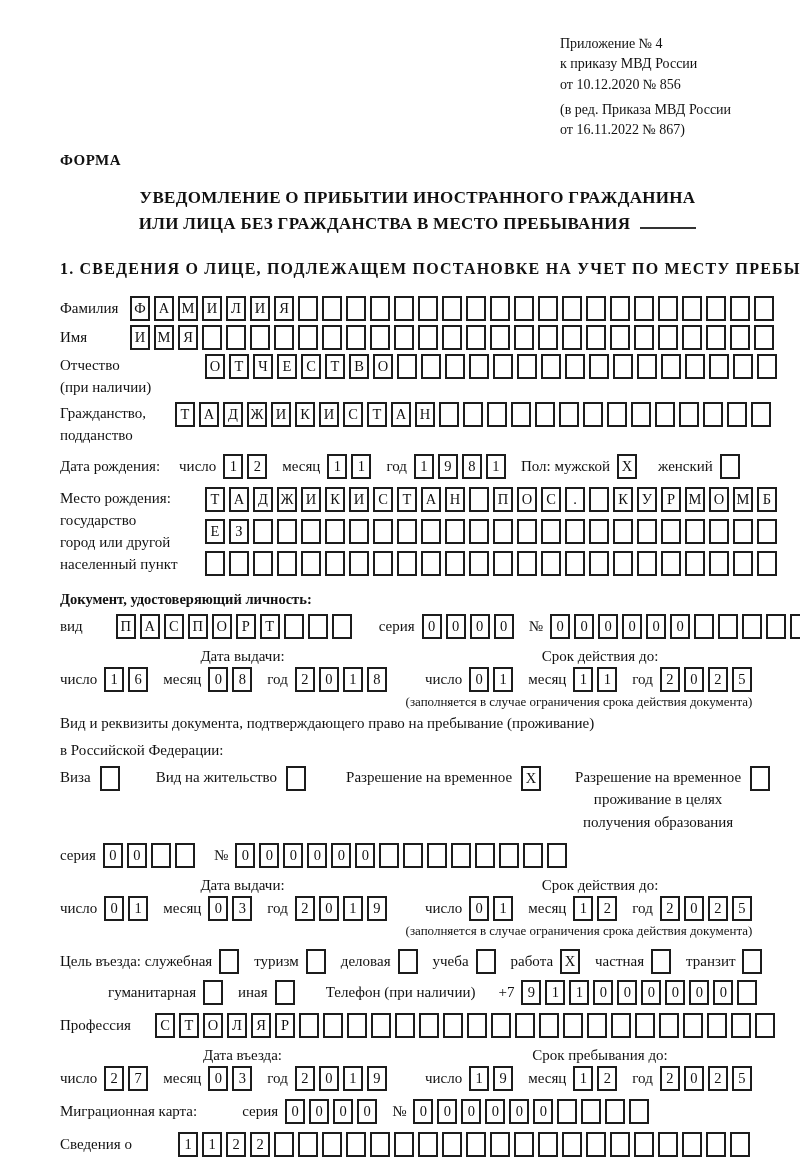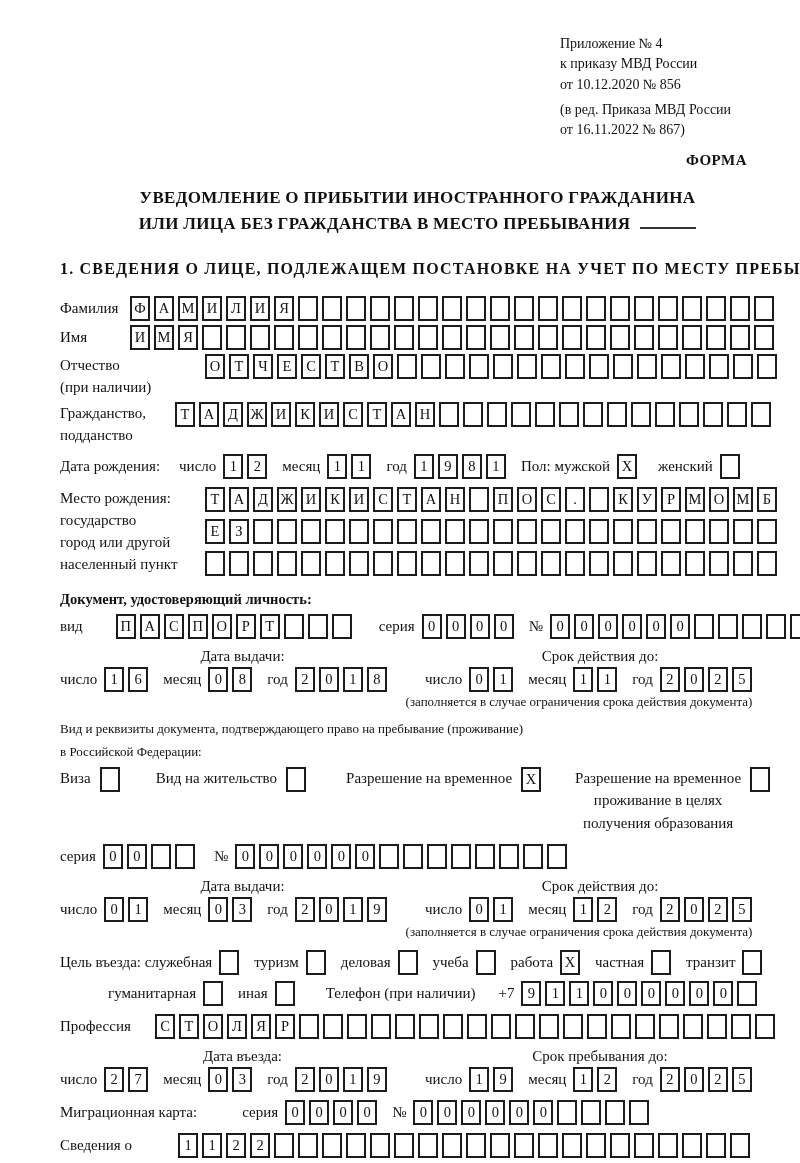--- a/index.html
+++ b/index.html
@@ -2,21 +2,21 @@
 <html><head>
 <meta charset="utf-8">
 <style>
   html,body{margin:0;padding:0;background:#fff;}
   body{width:800px;height:1163px;overflow:hidden;font-family:"Liberation Serif","DejaVu Serif",serif;color:#111;}
   .page{box-sizing:border-box;width:800px;height:1163px;padding:34px 25px 10px 60px;border-radius:29px;}
   
   .annex{margin-left:500px;font-size:14px;line-height:1.45;}
   .annex div{white-space:nowrap;}
   .annex-gap{height:5px;}
-  .forma{text-align:right;font-weight:bold;font-size:15px;margin:12px 28px 0 0;letter-spacing:.5px;}
+  .forma{text-align:left;font-weight:bold;font-size:15px;margin:12px 28px 0 0;letter-spacing:.5px;}
   
   .title{text-align:center;font-weight:bold;font-size:17px;line-height:1.5;margin-top:16px;letter-spacing:.3px;}
   .title-blank{display:inline-block;width:56px;border-bottom:2.5px solid #333;height:13px;margin-left:10px;}
   .section-heading{font-weight:bold;font-size:16px;margin-top:24px;letter-spacing:1.2px;white-space:nowrap;}
   
   .cell{box-sizing:border-box;flex:none;display:inline-block;width:20px;height:25px;border:2px solid #1c1c1c;margin-right:4px;text-align:center;font-size:14.5px;line-height:21px;background:#fff;}
   .cellrow{display:inline-flex;flex:none;}
   .cellline{display:flex;margin-bottom:7px;}
   
   .frow{display:flex;align-items:flex-start;margin-top:4px;}
@@ -28,21 +28,21 @@
   .tokline .tk-label{flex:none;margin-right:7px;white-space:pre;}
   .tokline .cellrow{margin-right:11px;}
   .tokline .cellrow:last-child{margin-right:0;}
   
   .dates{display:flex;margin-top:9px;}
   .dates-left{width:365px;flex:none;}
   .dates-right{flex:1;}
   .dates-header{text-align:center;font-size:15px;margin-bottom:2px;}
   .dates .tokline{margin-top:0;}
   .dates-caption{font-size:13px;text-align:center;margin-top:2px;margin-left:-42px;white-space:nowrap;}
-  .para{font-size:13px;line-height:1.75;margin-top:8px;}
+  .para{font-size:15px;line-height:1.75;}
   
   .options{display:flex;align-items:flex-start;font-size:15px;margin-top:3px;}
   .option{display:flex;align-items:flex-start;}
   .option-text{text-align:center;line-height:1.5;}
   .option .cellrow{margin-left:9px;margin-top:0;}
   .doc-heading{text-align:left;font-weight:bold;font-size:14.5px;margin-top:8px;}
   
   .reps{display:flex;margin-top:8px;}
   .reps-label{flex:none;font-size:15px;line-height:25.5px;}
   .reps-cells .cellline{margin-bottom:10px;}

